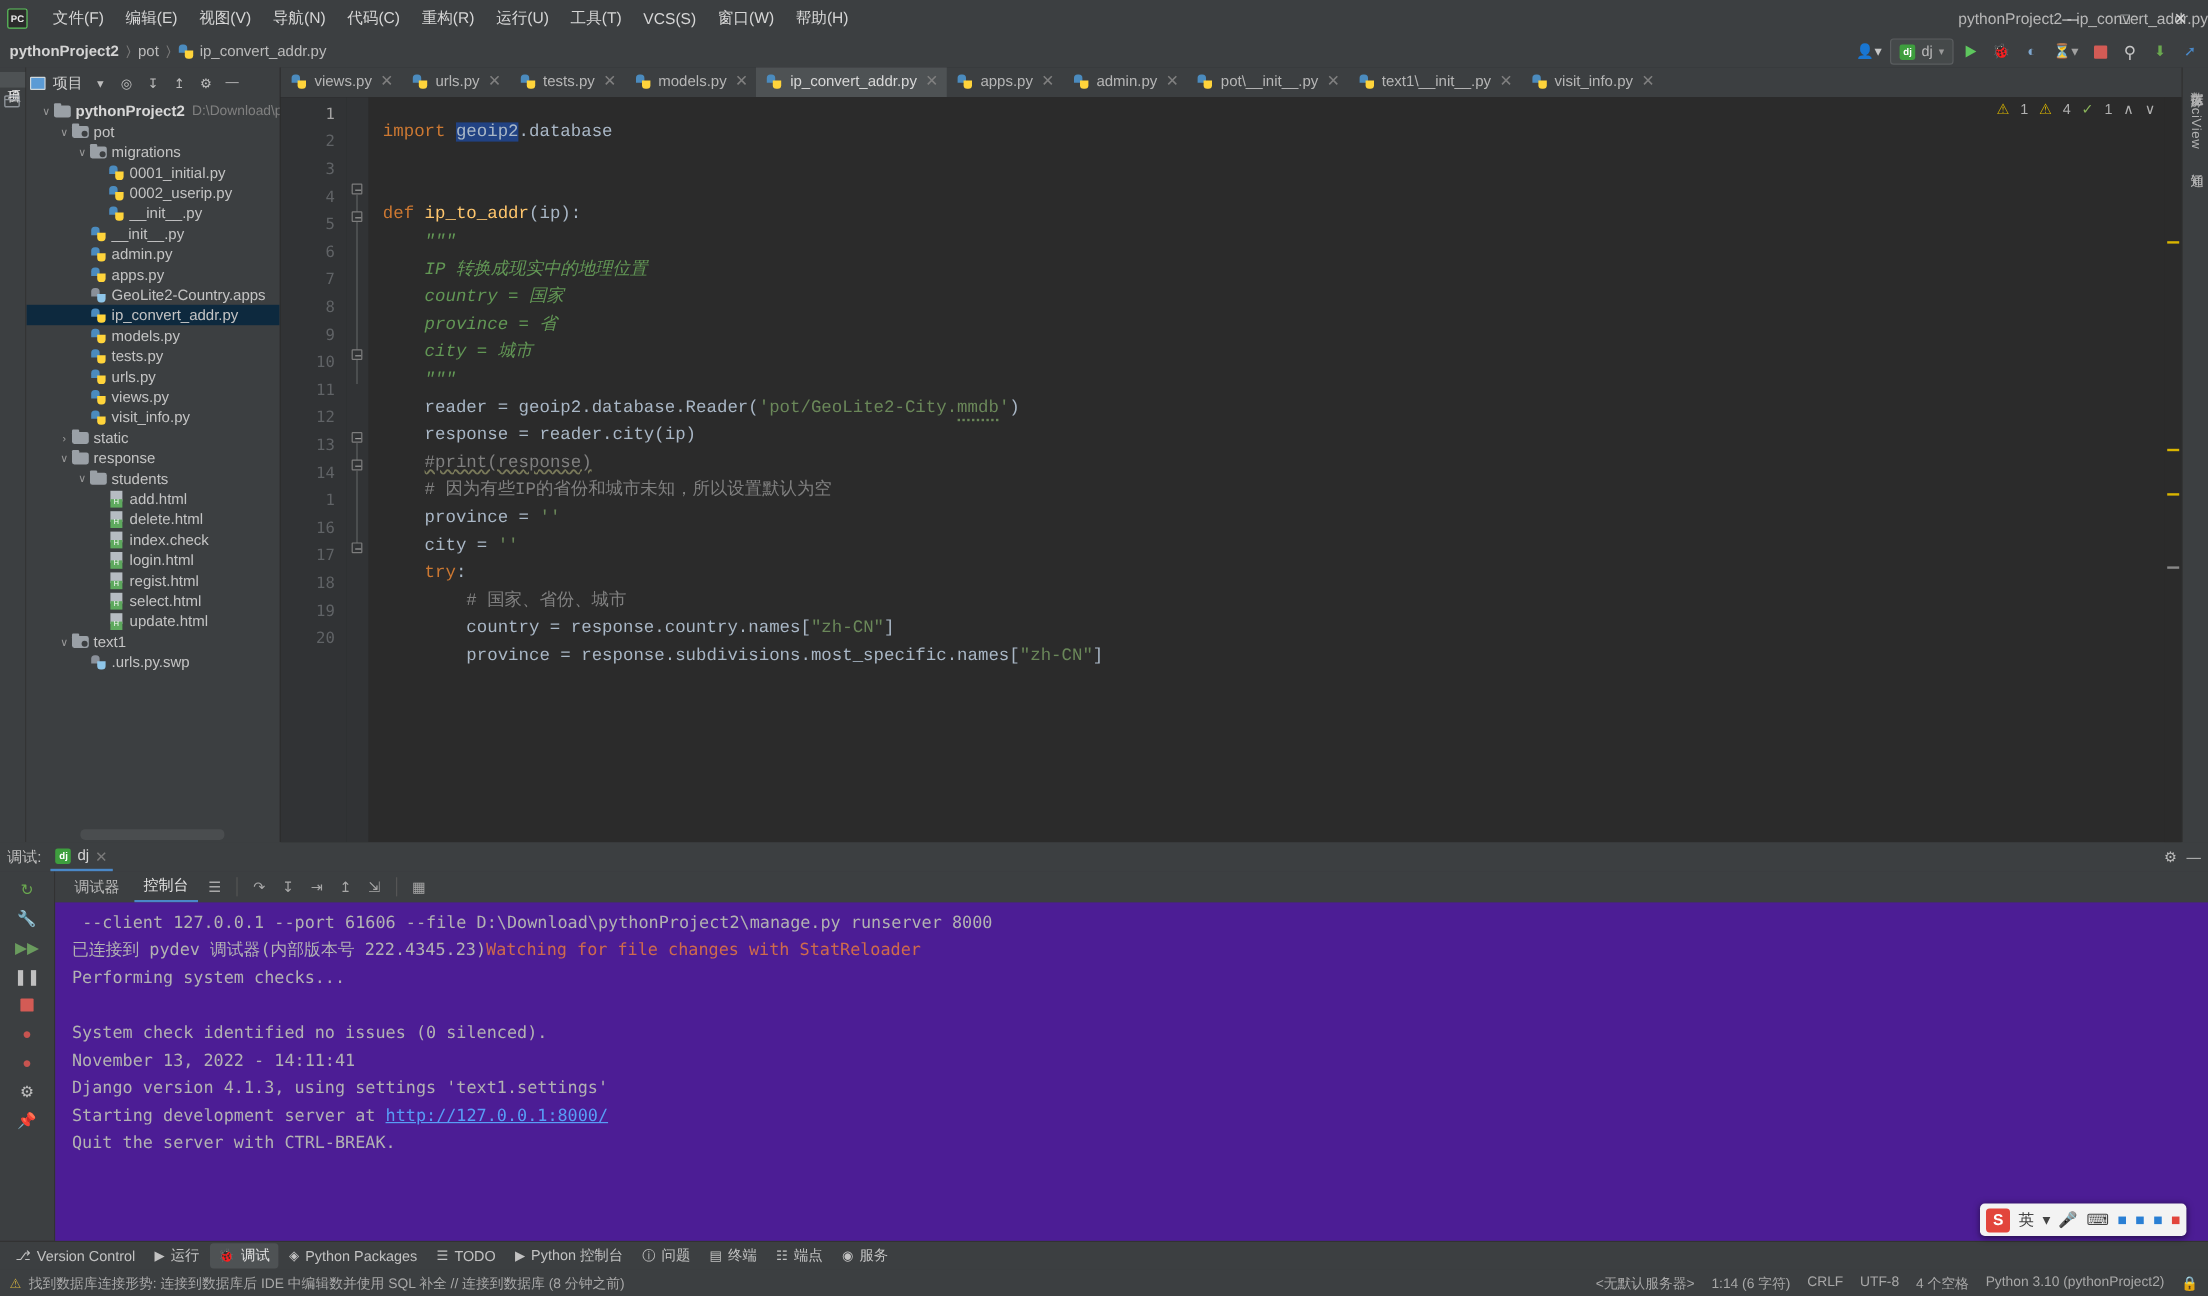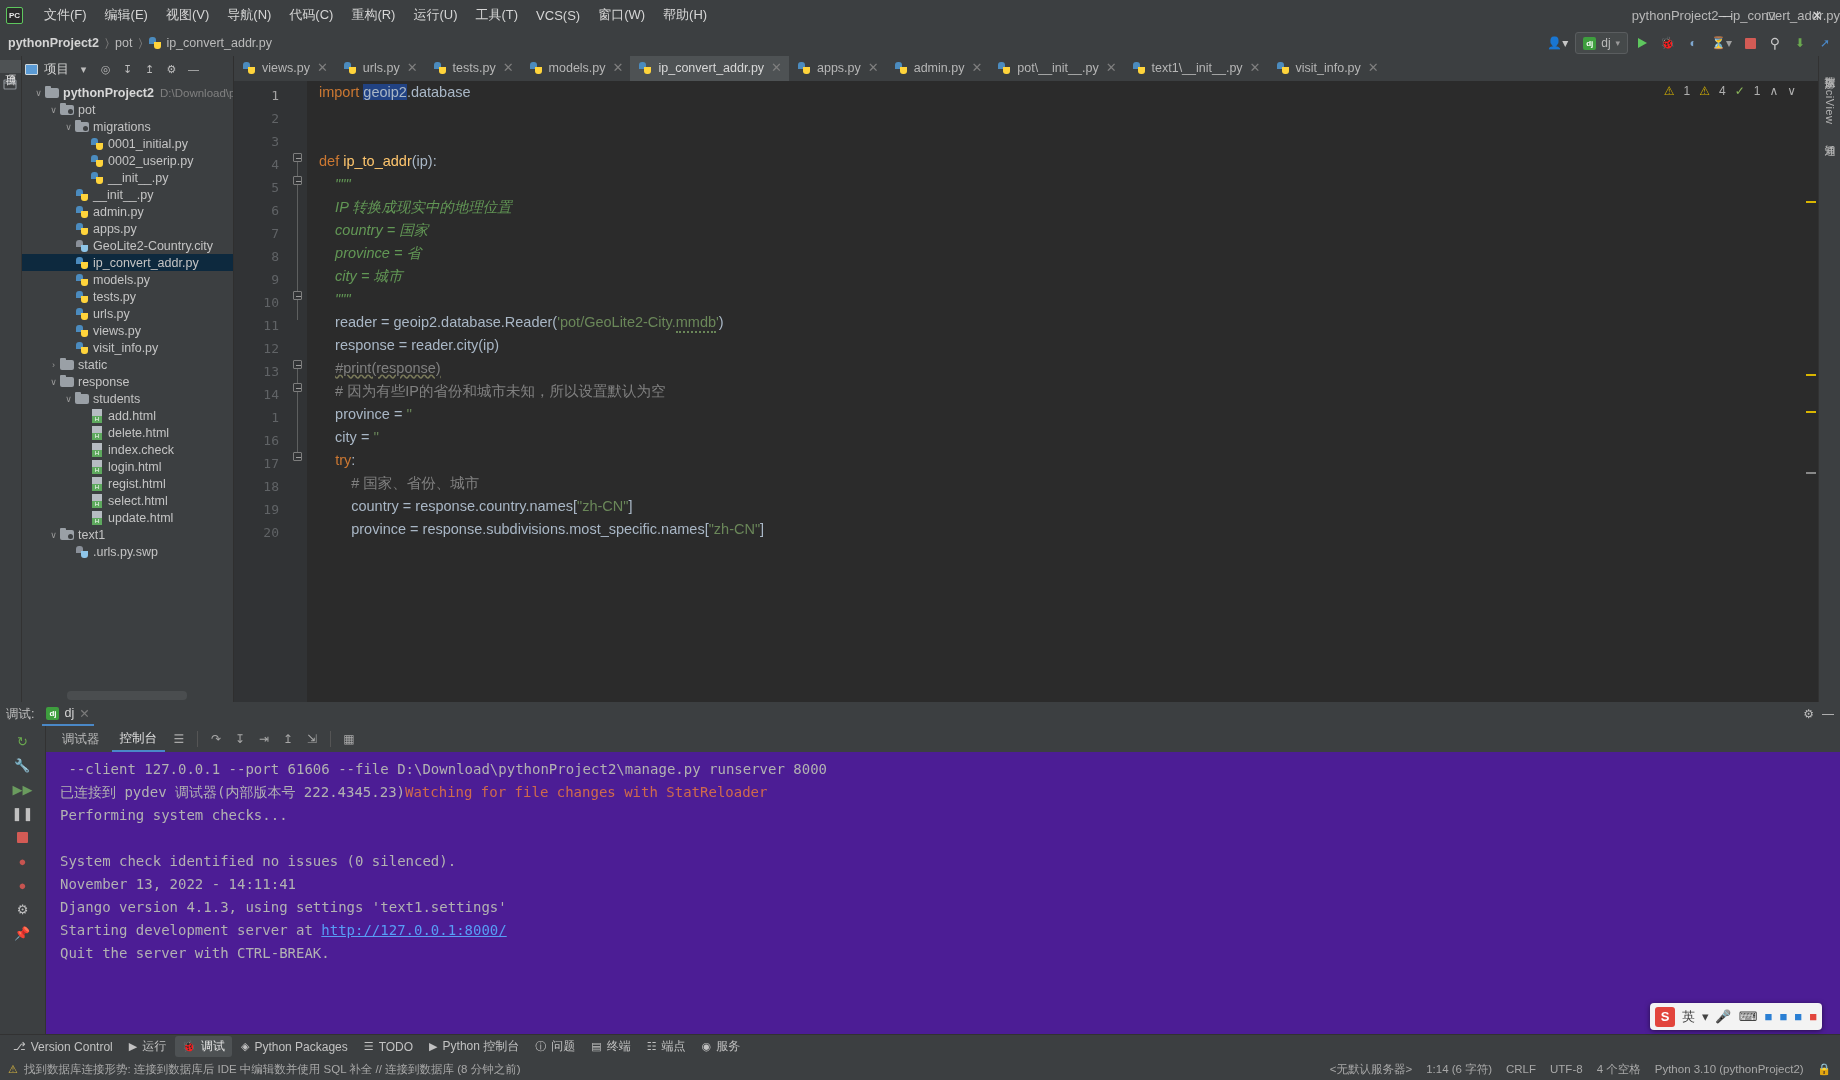--- a/index.html
+++ b/index.html
@@ -178,21 +178,21 @@
     width: 18px; flex: 0 0 18px; background: #313335; padding-top: 3px; position: relative;
   }
   .fold {
     position:absolute; left:4px; width:9px; height:9px; border:1px solid #7d7d7d;
     background:#313335; border-radius:1px;
   }
   .fold:after { content:''; position:absolute; left:1.5px; top:3.5px; width:5px; height:1px; background:#9c9c9c; }
   .foldline { position:absolute; left:8px; width:1px; background:#5e6060; }
 
   .code {
-    flex: 1 1 auto; padding: 0 0 0 12px; font-family: Liberation Sans, sans-serif;
+    flex: 1 1 auto; padding: 18px 0 0 12px; font-family: Liberation Mono, monospace;
     font-size: 14.5px; line-height: 23px; white-space: pre; overflow: hidden; color: #a9b7c6;
     position: relative;
   }
   .cl { height: 23px; }
   .kw { color: #cc7832; }
   .str { color: #6a8759; }
   .cmt { color: #808080; }
   .docstr { color: #629755; font-style: italic; }
   .fn { color: #ffc66d; }
   .sel-token { background: #214283; color: #a9b7c6; }
@@ -428,21 +428,21 @@
               <b></b>
             </span>
             <span class="tlabel">apps.py</span>
           </div>
           <div class="trow">
             <span style="display:inline-block;width:40px;flex:0 0 40px"></span>
             <span class="arrow"></span>
             <span class="pyico q">
               <b></b>
             </span>
-            <span class="tlabel">GeoLite2-Country.city</span>
+            <span class="tlabel">GeoLite2-Country.apps</span>
           </div>
           <div class="trow sel">
             <span style="display:inline-block;width:40px;flex:0 0 40px"></span>
             <span class="arrow"></span>
             <span class="pyico">
               <b></b>
             </span>
             <span class="tlabel">ip_convert_addr.py</span>
           </div>
           <div class="trow">

